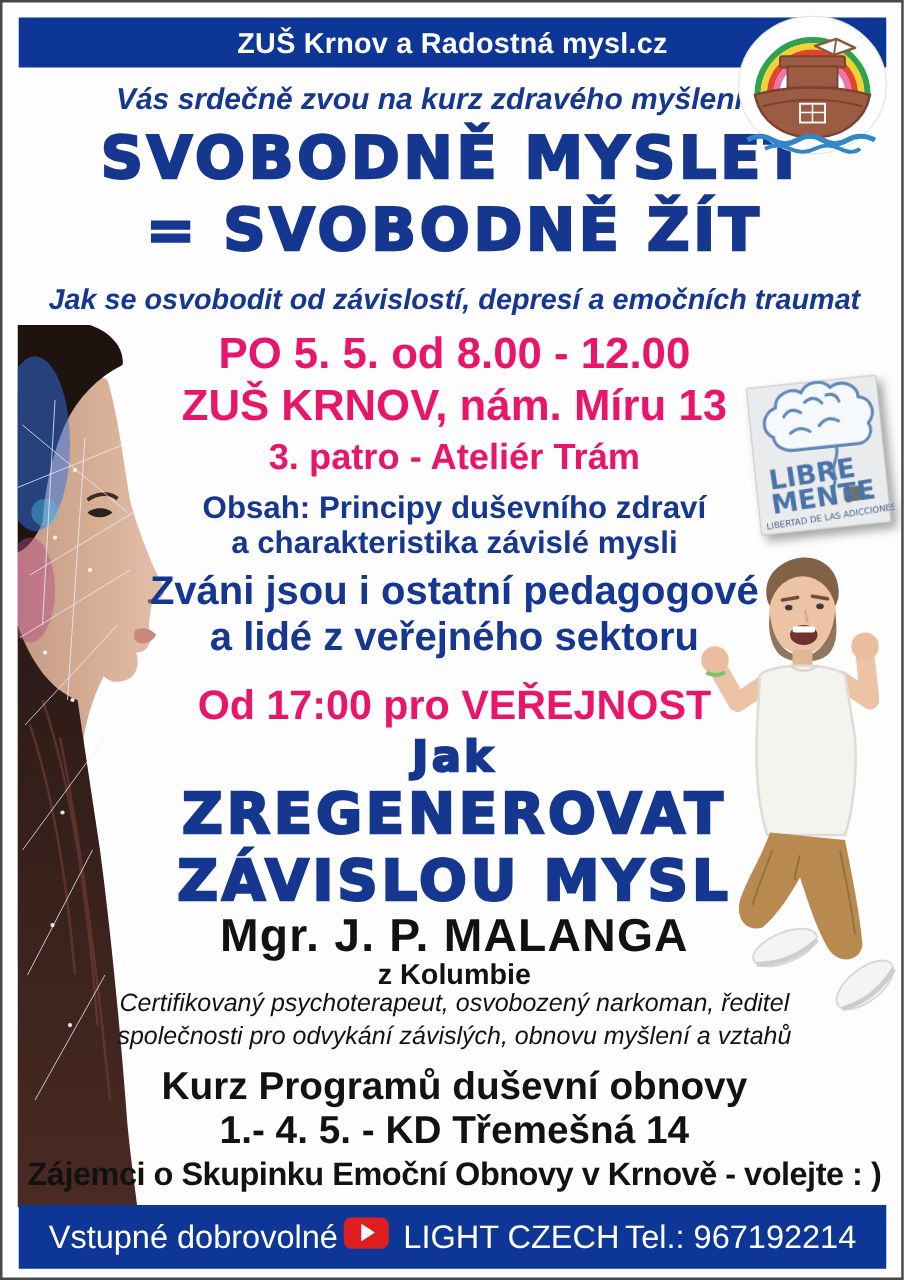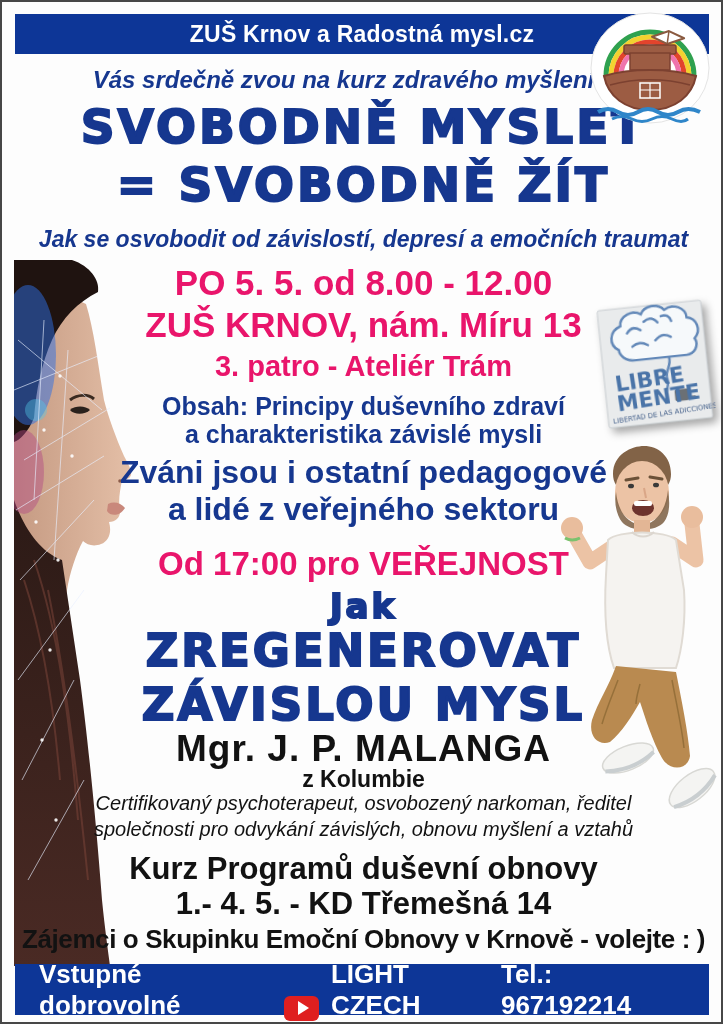--- a/index.html
+++ b/index.html
@@ -6,21 +6,21 @@
   .poster{
     position:relative;width:723px;height:1024px;box-sizing:border-box;
     background:#fdfdfd;border:2px solid #474747;overflow:hidden;
     font-family:"Liberation Sans",sans-serif;margin:0 auto;
   }
   .abs{position:absolute;left:0;width:723px;text-align:center;z-index:3;}
   .bar{position:absolute;left:13px;right:12px;background:#0d3697;z-index:4;}
   .header-bar{top:12px;height:40px;display:flex;align-items:center;justify-content:center;}
   .header-bar .t{color:#ffffff;font-weight:bold;font-size:23px;letter-spacing:.2px;}
   .footer-bar{top:962px;height:51px;display:flex;align-items:center;justify-content:space-between;padding:0 24px;box-sizing:border-box;}
-  .footer-bar .t{color:#ffffff;font-weight:bold;font-size:26px;}
+  .footer-bar .t{color:#ffffff;font-weight:normal;font-size:26px;}
   .blue{color:#16378f;}
   .pink{color:#e9156b;}
   .blk{color:#121212;}
   .it{font-style:italic;}
   .b{font-weight:bold;}
   .chunk{
     font-family:"DejaVu Sans",sans-serif;font-weight:800;color:#16378f;
     -webkit-text-stroke:2px #16378f;letter-spacing:3px;
   }
   .invite{top:64px;font-size:24px;padding-right:40px;box-sizing:border-box;}
@@ -37,21 +37,21 @@
   .zreg{top:622px;font-size:45px;}
   .zavislou{top:676px;font-size:45px;}
   .malanga{top:726px;font-size:37px;letter-spacing:1px;}
   .kolumbie{top:764px;font-size:23px;}
   .bio{top:788px;font-size:20px;line-height:26px;}
   .kurz1{top:849px;font-size:31px;}
   .kurz2{top:884px;font-size:31px;}
   .zajemci{top:922px;font-size:26px;letter-spacing:-0.4px;}
   .yt{width:36px;height:25px;background:#df1f1f;border-radius:6px;position:relative;display:inline-block;vertical-align:middle;}
   .yt::after{content:"";position:absolute;left:14px;top:5px;border-left:11px solid #fff;border-top:7.5px solid transparent;border-bottom:7.5px solid transparent;}
-  .footer-mid{display:flex;align-items:flex-end;gap:12px;}
+  .footer-mid{display:flex;align-items:flex-start;gap:12px;}
   .woman{position:absolute;left:12px;top:258px;width:130px;height:706px;z-index:1;}
   .man{position:absolute;left:556px;top:438px;width:162px;height:382px;z-index:1;}
   .ark{position:absolute;left:588px;top:10px;width:120px;height:112px;z-index:6;}
   .libre{position:absolute;left:599px;top:299px;width:110px;height:128px;z-index:2;
          transform:rotate(-6deg);filter:drop-shadow(4px 5px 4px rgba(0,0,0,.35));}
 </style>
 </head>
 <body>
 
 <div class="poster">

